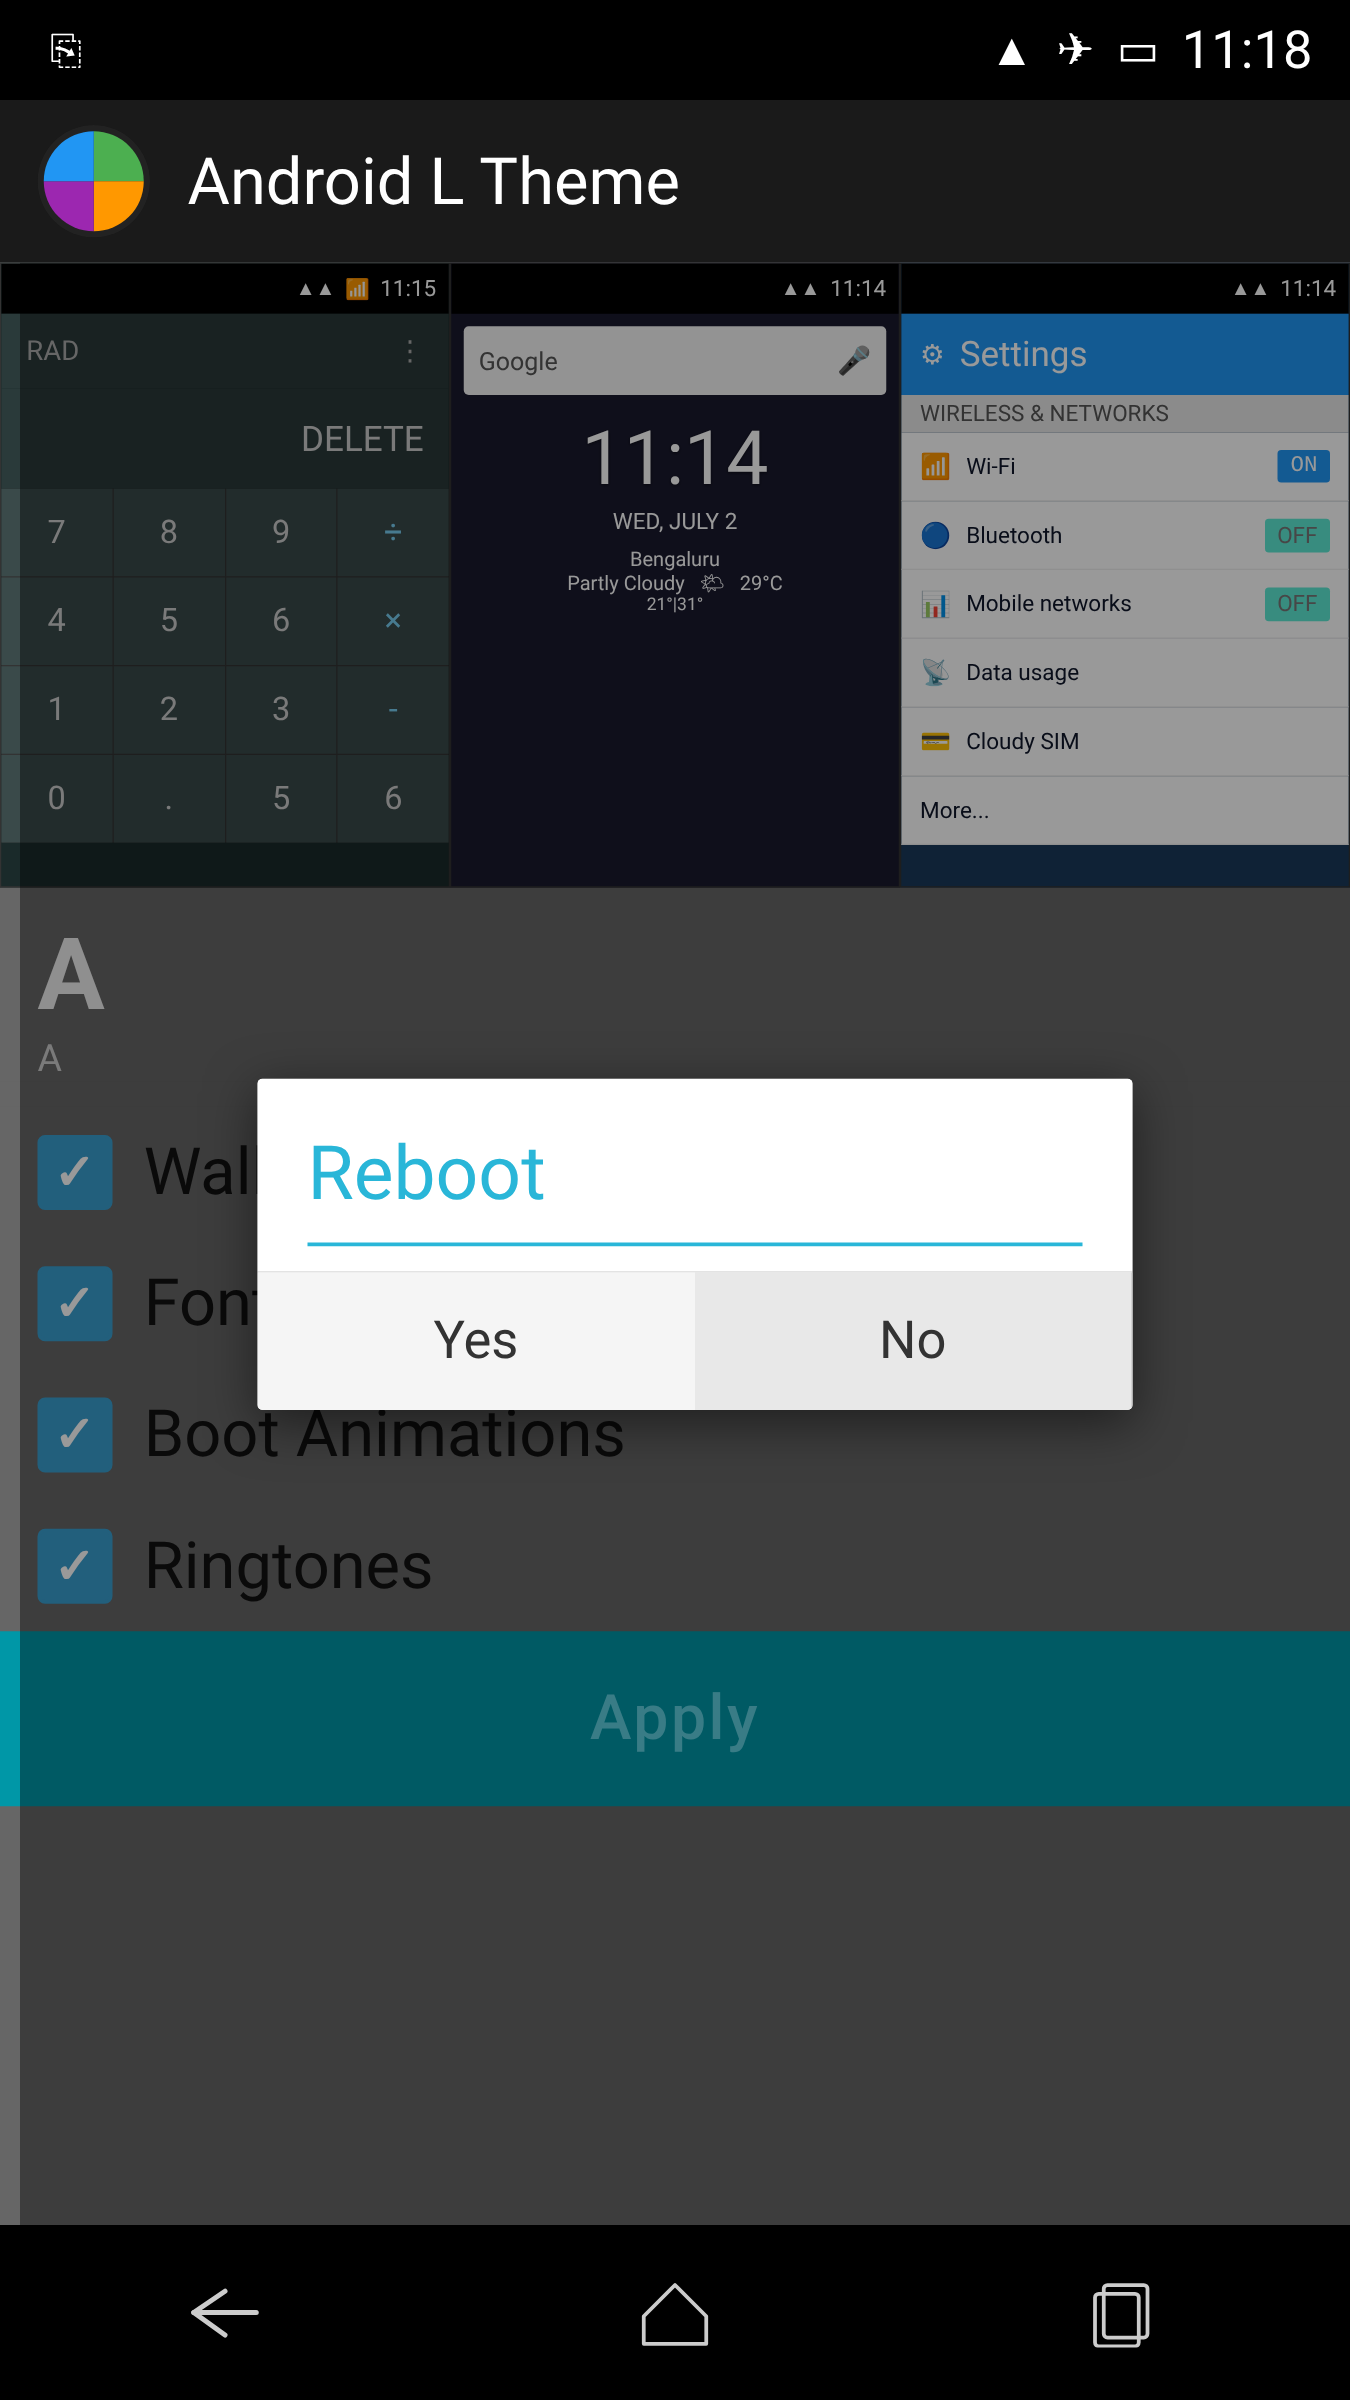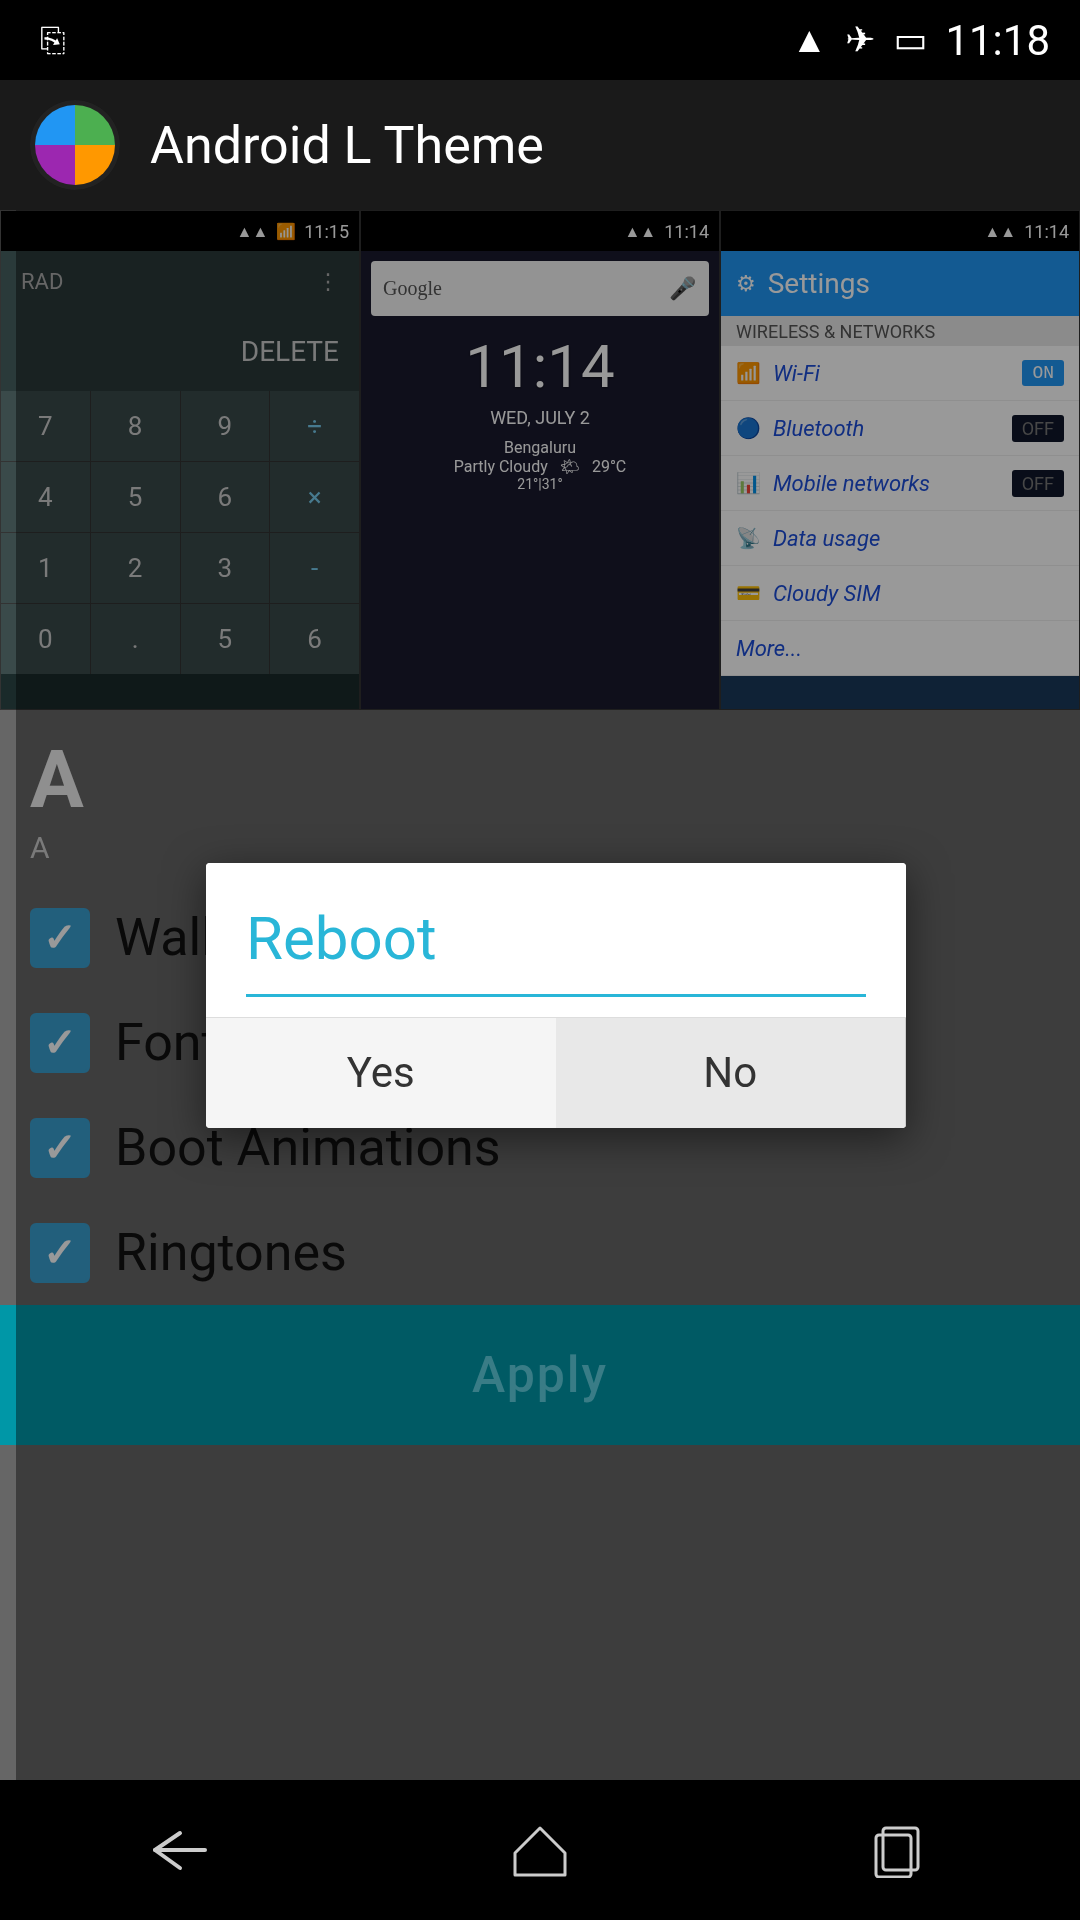--- a/index.html
+++ b/index.html
@@ -208,32 +208,31 @@
     .settings-item {
       display: flex;
       align-items: center;
       height: 55px;
       padding: 0 15px;
       gap: 12px;
       border-bottom: 1px solid #eee;
       background: #fff;
     }
     .settings-item-text {
-      font-size: 22px;
-      color: #1d4ed8;
+      font-size: 18px;
+      color: #0f172a;
       flex: 1;
-      font-style: italic;
     }
     .settings-toggle {
       font-size: 18px;
       padding: 3px 10px;
       border-radius: 3px;
     }
     .toggle-on { background: #2196F3; color: #fff; font-family: Liberation Mono, monospace; }
-    .toggle-off { background: #0f172a; color: #777; }
+    .toggle-off { background: #5eead4; color: #777; }
     .settings-icon {
       font-size: 20px;
     }
     .section-letter {
       color: #eee;
       font-size: 80px;
       font-weight: bold;
       line-height: 1;
       margin-bottom: 10px;
     }
@@ -454,21 +453,21 @@
         <div class="calc-btn">6</div>
       </div>
     </div>
 
     <div class="screenshot-panel lock-panel" style="background:#1a1a2e;">
       <div class="screenshot-status">
         <span class="ss-icon">▲▲</span>
         <span class="ss-time">11:14</span>
       </div>
       <div class="lock-search" style="margin:10px 10px 5px 10px;">
-        <span style="font-size:20px;color:#555;font-family:Liberation Serif, serif;">Google</span>
+        <span style="font-size:20px;color:#555;">Google</span>
         <span>🎤</span>
       </div>
       <div class="lock-time" style="font-size:60px;margin-top:10px;">11:14</div>
       <div class="lock-date" style="font-size:18px;">WED, JULY 2</div>
       <div class="lock-weather" style="font-size:16px;margin-top:10px;">
         <div>Bengaluru</div>
         <div>Partly Cloudy &nbsp; 🌤 &nbsp; 29°C</div>
         <div style="font-size:14px;">21°|31°</div>
       </div>
     </div>

